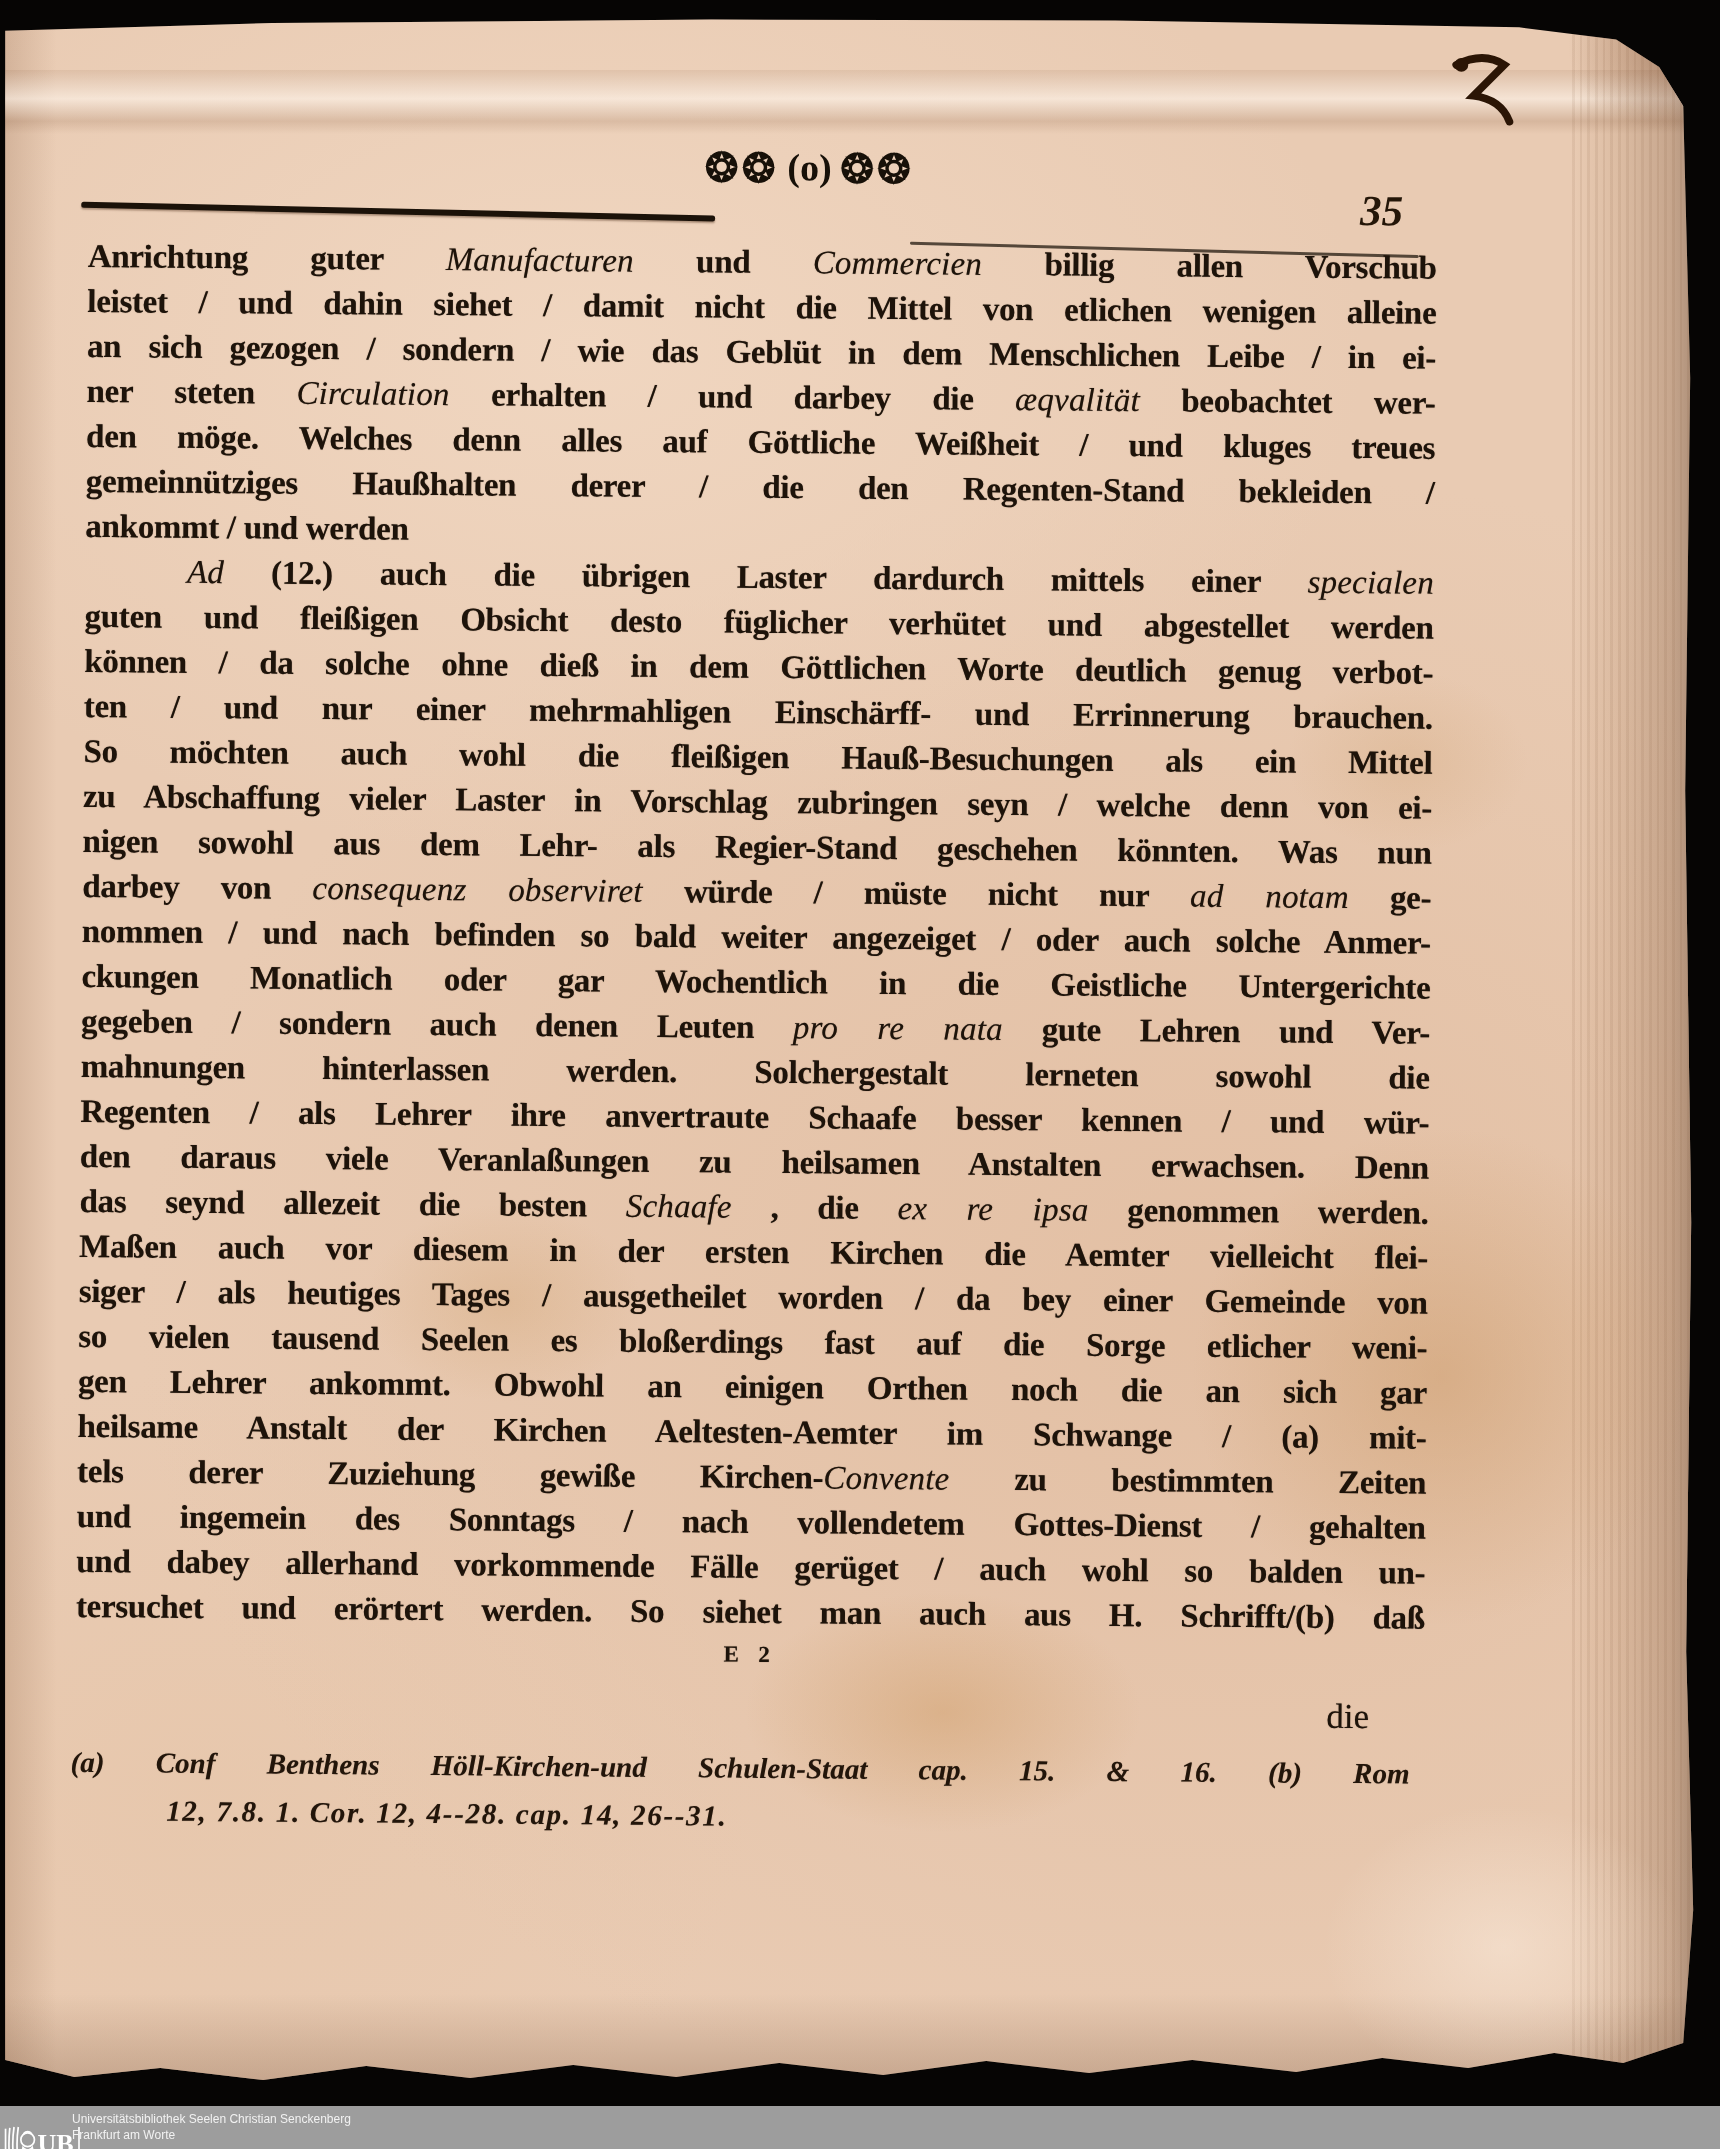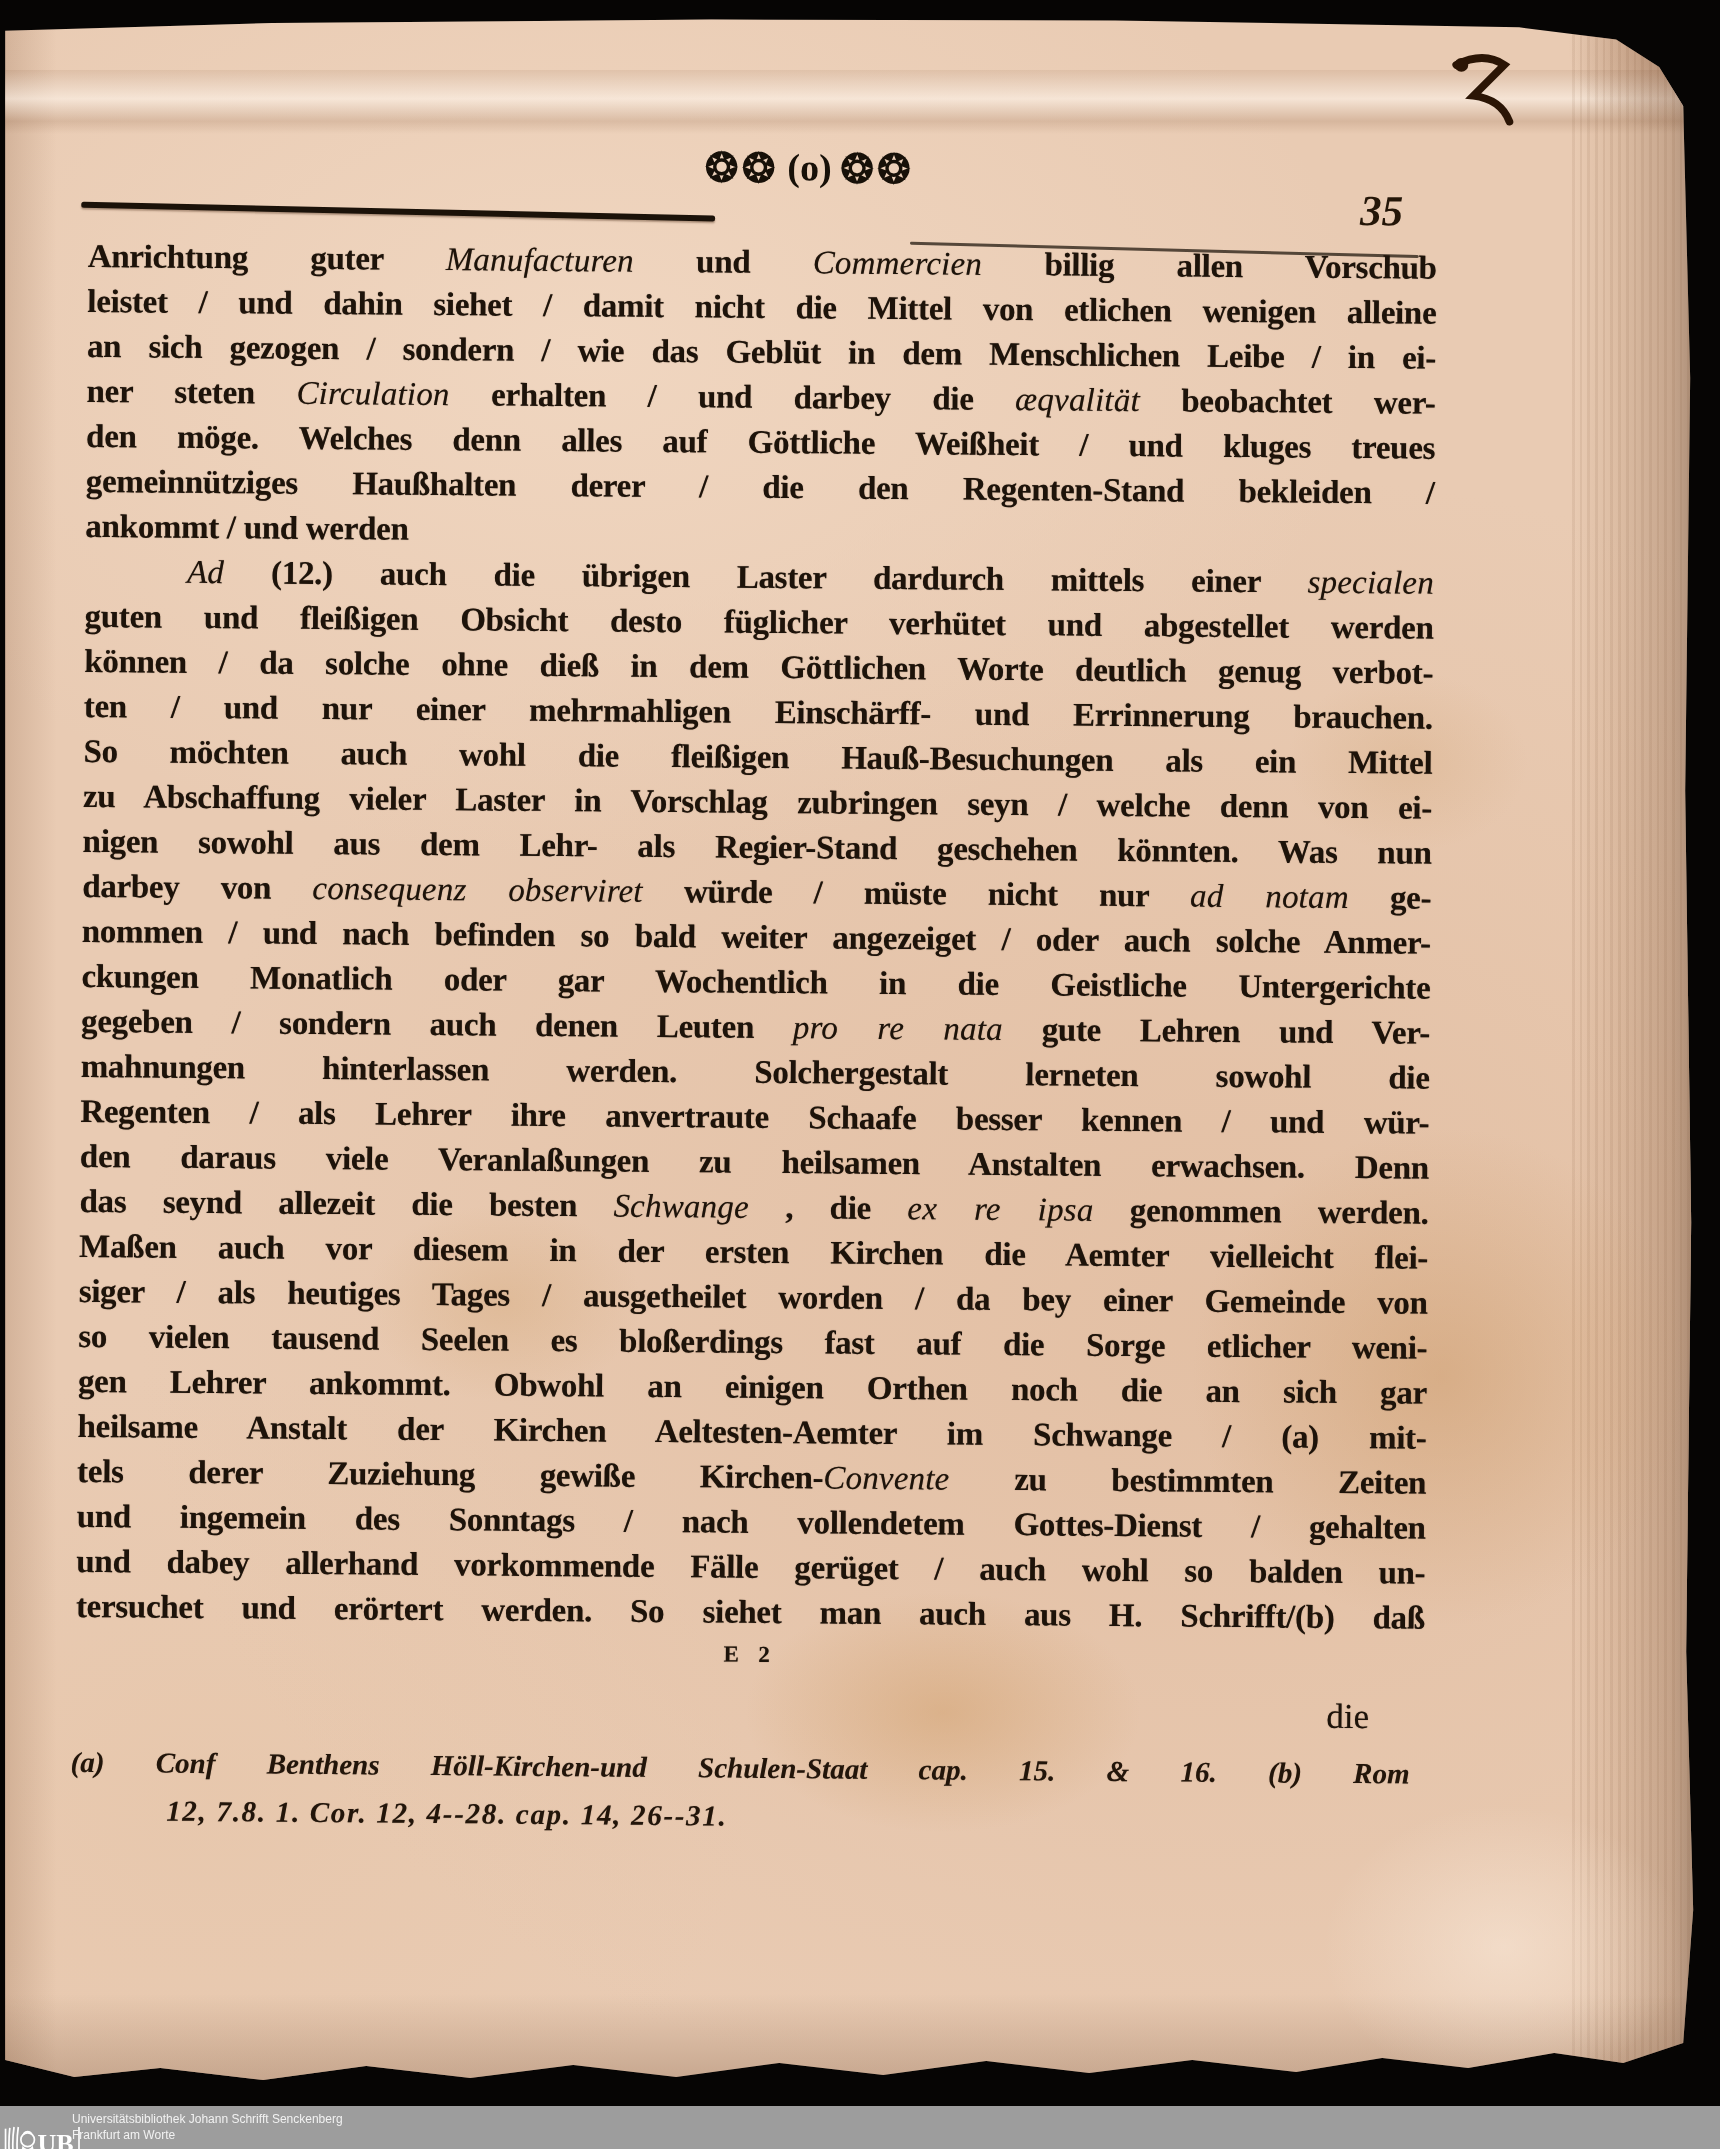--- a/index.html
+++ b/index.html
@@ -123,21 +123,21 @@
           <div class="line">So möchten auch wohl die fleißigen Hauß-Besuchungen als ein Mittel</div>
           <div class="line">zu Abschaffung vieler Laster in Vorschlag zubringen seyn / welche denn von ei-</div>
           <div class="line">nigen sowohl aus dem Lehr- als Regier-Stand geschehen könnten. Was nun</div>
           <div class="line">darbey von <em>consequenz observiret</em> würde / müste nicht nur <em>ad notam</em> ge-</div>
           <div class="line">nommen / und nach befinden so bald weiter angezeiget / oder auch solche Anmer-</div>
           <div class="line">ckungen Monatlich oder gar Wochentlich in die Geistliche Untergerichte</div>
           <div class="line">gegeben / sondern auch denen Leuten <em>pro re nata</em> gute Lehren und Ver-</div>
           <div class="line">mahnungen hinterlassen werden.  Solchergestalt lerneten sowohl die</div>
           <div class="line">Regenten / als Lehrer ihre anvertraute Schaafe besser kennen / und wür-</div>
           <div class="line">den daraus viele Veranlaßungen zu heilsamen Anstalten erwachsen. Denn</div>
-          <div class="line">das seynd allezeit die besten <em>Schwange</em> , die <em>ex re ipsa</em> genommen werden.</div>
+          <div class="line">das seynd allezeit die besten <em>Schaafe</em> , die <em>ex re ipsa</em> genommen werden.</div>
           <div class="line">Maßen auch vor diesem in der ersten Kirchen die Aemter vielleicht flei-</div>
           <div class="line">siger / als heutiges Tages / ausgetheilet worden / da bey einer Gemeinde von</div>
           <div class="line">so vielen tausend Seelen es bloßerdings fast auf die Sorge etlicher weni-</div>
           <div class="line">gen Lehrer ankommt.  Obwohl an einigen Orthen noch die an sich gar</div>
           <div class="line">heilsame Anstalt der Kirchen Aeltesten-Aemter im Schwange / (a) mit-</div>
           <div class="line">tels derer Zuziehung gewiße Kirchen-<em>Convente</em> zu bestimmten Zeiten</div>
           <div class="line">und ingemein des Sonntags / nach vollendetem Gottes-Dienst / gehalten</div>
           <div class="line">und dabey allerhand vorkommende Fälle gerüget / auch wohl so balden un-</div>
           <div class="line">tersuchet und erörtert werden. So siehet man auch aus H. Schrifft/(b) daß</div>
         </div>
@@ -164,19 +164,19 @@
         <path d="M13,2 q-3,20 0,40" stroke="#ffffff" stroke-width="2" fill="none"></path>
         <path d="M18,2 q-3,20 0,40" stroke="#ffffff" stroke-width="2" fill="none"></path>
         <circle cx="29" cy="17" r="8" stroke="#ffffff" stroke-width="2" fill="none"></circle>
         <path d="M23,24 q6,8 12,0 l2,9 h-16 z" fill="#ffffff"></path>
         <path d="M24,10 q5,-5 10,0" stroke="#ffffff" stroke-width="2" fill="none"></path>
       </svg>
       <span class="ub">UB</span>
       <div class="logo-divider"></div>
     </div>
     <div class="banner-text">
-      <div>Universitätsbibliothek Johann Schrifft Senckenberg</div>
+      <div>Universitätsbibliothek Seelen Christian Senckenberg</div>
       <div>Frankfurt am Worte</div>
     </div>
   </div>
 
 </div>
 
 
 </body></html>

